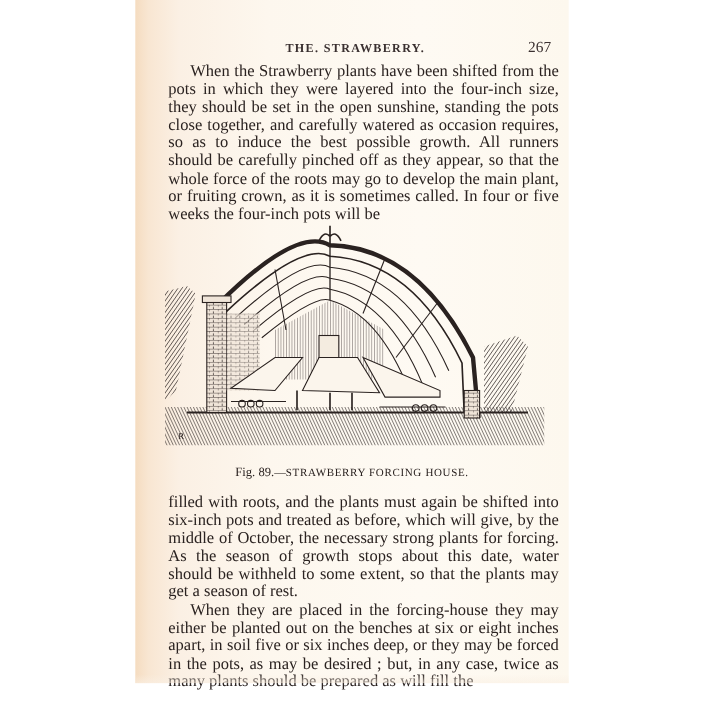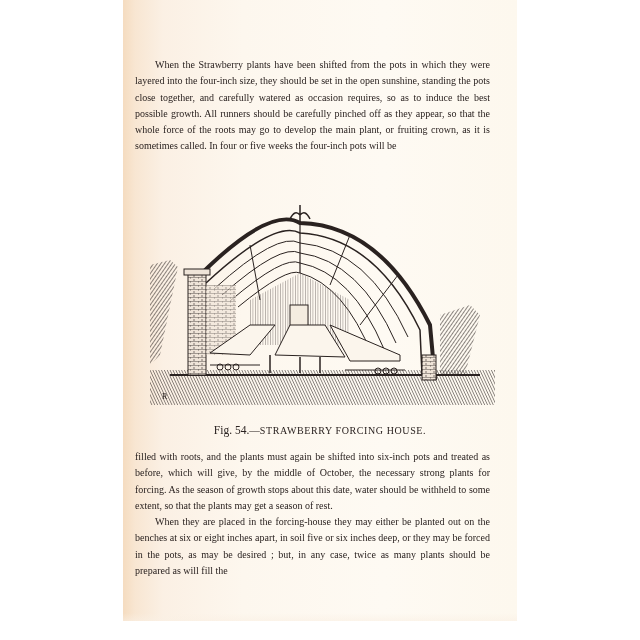--- a/index.html
+++ b/index.html
@@ -45,23 +45,23 @@
     }
     .page-number {
       position: absolute;
       right: 4px;
       top: -2px;
       font-size: 14px;
       color: #3a3030;
     }
     .text-block {
       position: absolute;
-      left: 12px;
+      left: 30px;
       width: 355px;
-      font-size: 10px;
+      font-size: 15px;
       line-height: 16.3px;
       text-align: justify;
       color: #2a2220;
     }
     .text-block p {
       margin: 0;
       text-indent: 20px;
     }
     .text-block p.cont {
       text-indent: 0;
@@ -97,20 +97,24 @@
       letter-spacing: 0.6px;
       font-size: 10px;
       font-weight: normal;
     }
   </style>
 </head>
 <body>
 
 <div class="page">
 
+  <div class="running-head">
+    <div class="running-title">THE. STRAWBERRY.</div>
+    <div class="page-number">267</div>
+  </div>
 
   <div class="text-block block-1">
     <p>When the Strawberry plants have been shifted from the pots in which they were layered into the four-inch size, they should be set in the open sunshine, standing the pots close together, and carefully watered as occasion requires, so as to induce the best possible growth. All runners should be carefully pinched off as they appear, so that the whole force of the roots may go to develop the main plant, or fruiting crown, as it is sometimes called. In four or five weeks the four-inch pots will be</p>
   </div>
 
   <div class="figure">
     <svg viewBox="0 0 345 200" xmlns="http://www.w3.org/2000/svg">
       <defs>
         <pattern id="hatch" width="3" height="3" patternUnits="userSpaceOnUse" patternTransform="rotate(35)">
           <line x1="0" y1="0" x2="0" y2="3" stroke="#2a2220" stroke-width="1.1"></line>
@@ -167,21 +171,21 @@
       <path d="M60,160 L110,160 M195,165 L255,165" stroke="#2a2220" stroke-width="1"></path>
 
       <path d="M150,152 L150,168 M170,152 L170,168 M120,150 L120,168" stroke="#2a2220" stroke-width="1.5"></path>
 
       <rect x="272" y="150" width="14" height="25" fill="url(#brick)" stroke="#2a2220" stroke-width="1"></rect>
       <text x="12" y="194" font-size="8" fill="#2a2220" font-family="Liberation Serif, serif">R</text>
     </svg>
   </div>
 
   <div class="caption">
-    <span class="fig-num">Fig. 54.</span><span>—</span><span class="fig-title">STRAWBERRY FORCING HOUSE.</span>
+    <span class="fig-num">Fig. 89.</span><span>—</span><span class="fig-title">STRAWBERRY FORCING HOUSE.</span>
   </div>
 
   <div class="text-block block-2">
     <p class="cont">filled with roots, and the plants must again be shifted into six-inch pots and treated as before, which will give, by the middle of October, the necessary strong plants for forcing. As the season of growth stops about this date, water should be withheld to some extent, so that the plants may get a season of rest.</p>
     <p>When they are placed in the forcing-house they may either be planted out on the benches at six or eight inches apart, in soil five or six inches deep, or they may be forced in the pots, as may be desired ; but, in any case, twice as many plants should be prepared as will fill the</p>
   </div>
 
 </div>
 
 </body></html>

